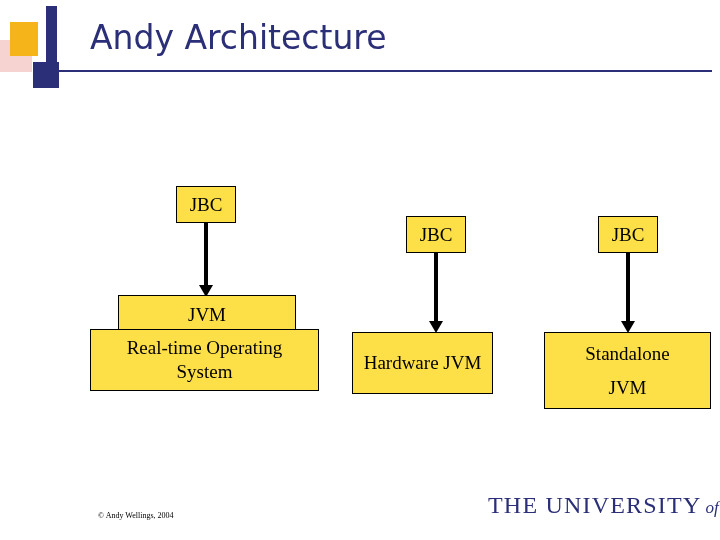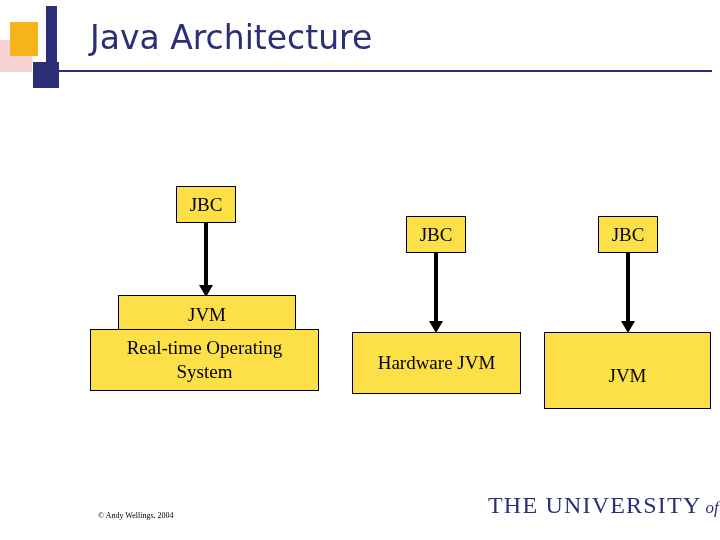--- a/index.html
+++ b/index.html
@@ -85,21 +85,21 @@
     line-height: 1.25;
   }
 
   
   .box-jbc-1     { left: 176px; top: 186px;  width: 60px;  height: 37px; }
   .box-jvm-1     { left: 118px; top: 295px;  width: 178px; height: 39px; }
   .box-rtos      { left: 90px;  top: 329px;  width: 229px; height: 62px; padding: 16px 8px; }
 
   
   .box-jbc-2     { left: 406px; top: 216px;  width: 60px;  height: 37px; }
-  .box-hwjvm     { left: 352px; top: 332px;  width: 169px; height: 62px; text-align: right; }
+  .box-hwjvm     { left: 352px; top: 332px;  width: 141px; height: 62px; text-align: right; }
 
   
   .box-jbc-3     { left: 598px; top: 216px;  width: 60px;  height: 37px; }
   .box-standalone{ left: 544px; top: 332px;  width: 167px; height: 77px;
                    flex-direction: column; justify-content: center; }
   .box-standalone .line2 { margin-top: 10px; }
 
   
   .arrow {
     position: absolute;
@@ -169,21 +169,21 @@
   }
 </style>
 </head>
 <body>
 
 <div class="deco-square-pink"></div>
 <div class="deco-square-orange"></div>
 <div class="deco-bar-vert"></div>
 <div class="deco-square-navy"></div>
 
-<div class="slide-title">Java Architecture</div>
+<div class="slide-title">Andy Architecture</div>
 <div class="title-rule"></div>
 
 <div class="box box-jbc-1">JBC</div>
 <div class="arrow arrow-1">
   <div class="shaft"></div>
   <div class="head"></div>
 </div>
 <div class="box box-jvm-1">JVM</div>
 <div class="box box-rtos">Real-time Operating System</div>
 
@@ -193,20 +193,21 @@
   <div class="head"></div>
 </div>
 <div class="box box-hwjvm">Hardware JVM</div>
 
 <div class="box box-jbc-3">JBC</div>
 <div class="arrow arrow-3">
   <div class="shaft"></div>
   <div class="head"></div>
 </div>
 <div class="box box-standalone">
+  <span class="line1">Standalone</span>
   <span class="line2">JVM</span>
 </div>
 
 <div class="copyright">© Andy Wellings, 2004</div>
 
 <div class="uoy-logo">
   <span class="the-university">THE UNIVERSITY</span>
   <span class="of">of</span>
   <span class="york">York</span>
 </div>

